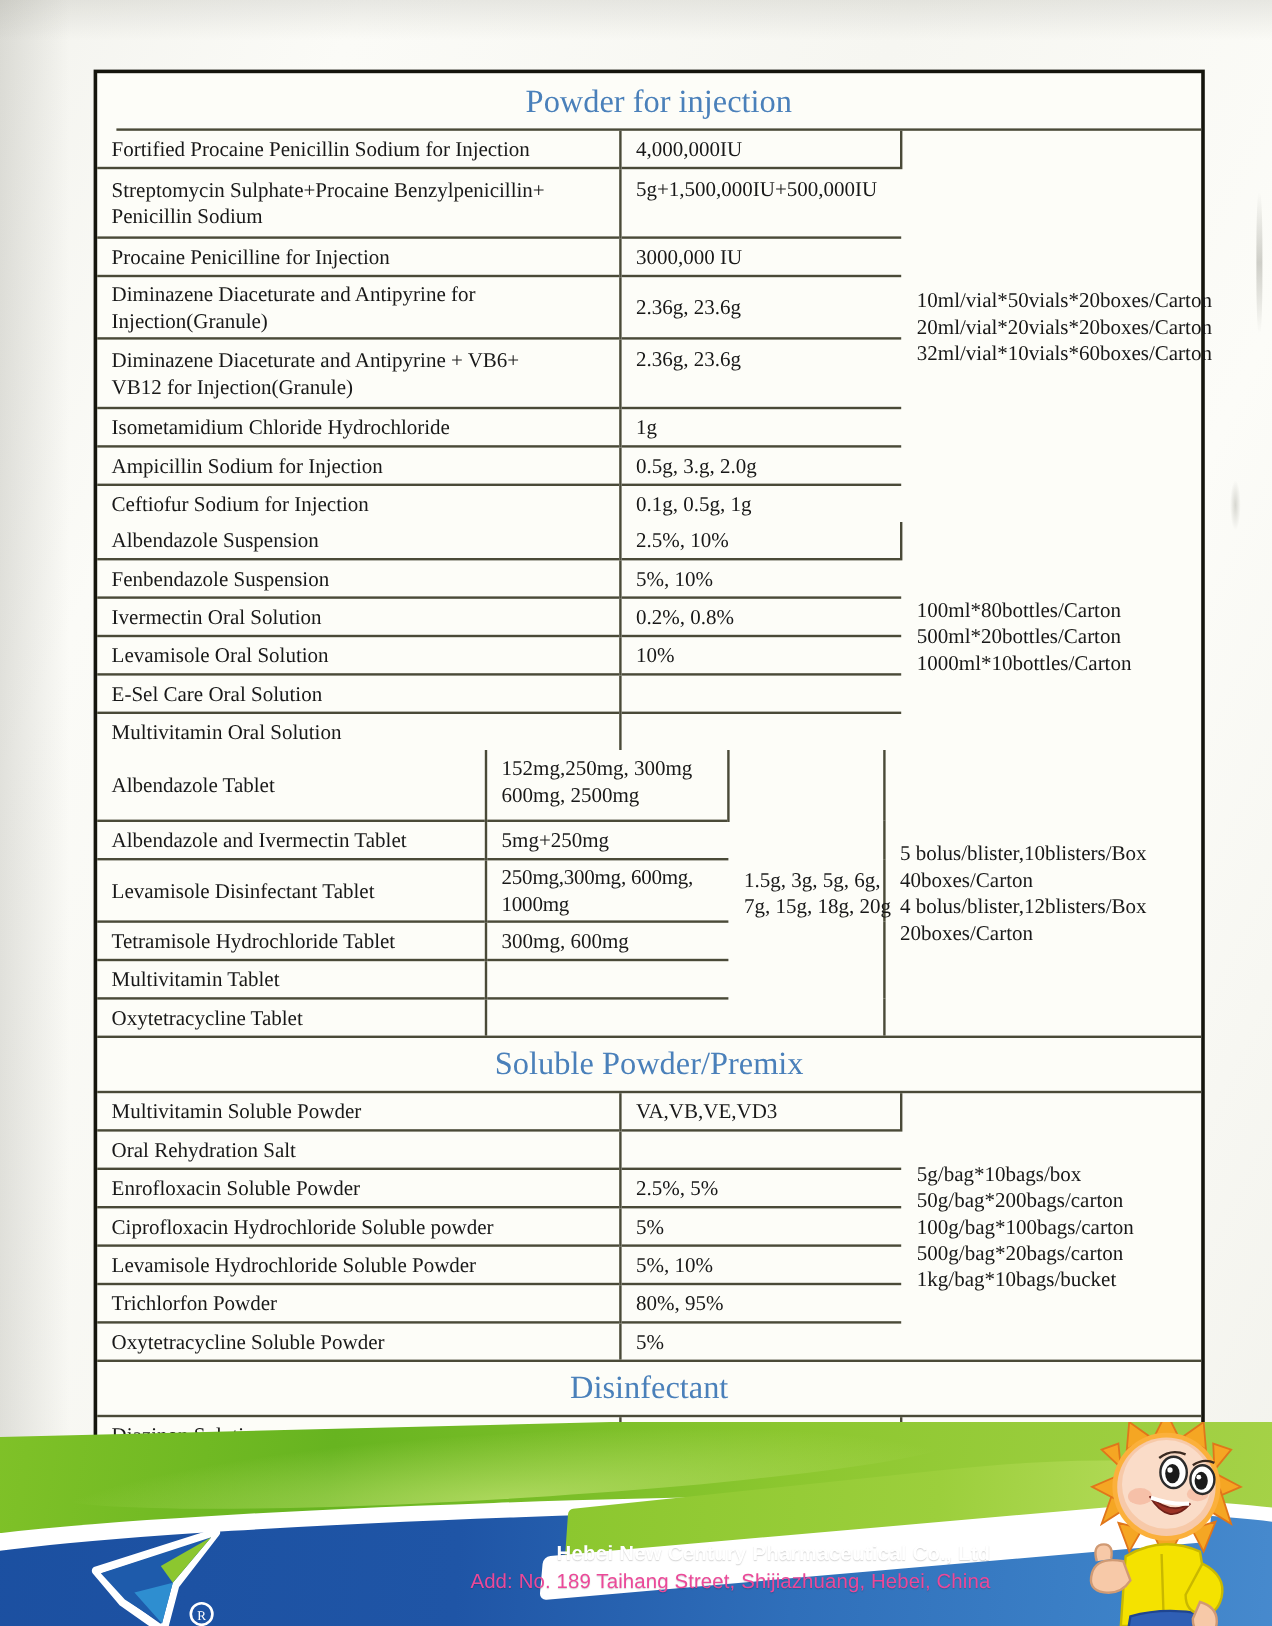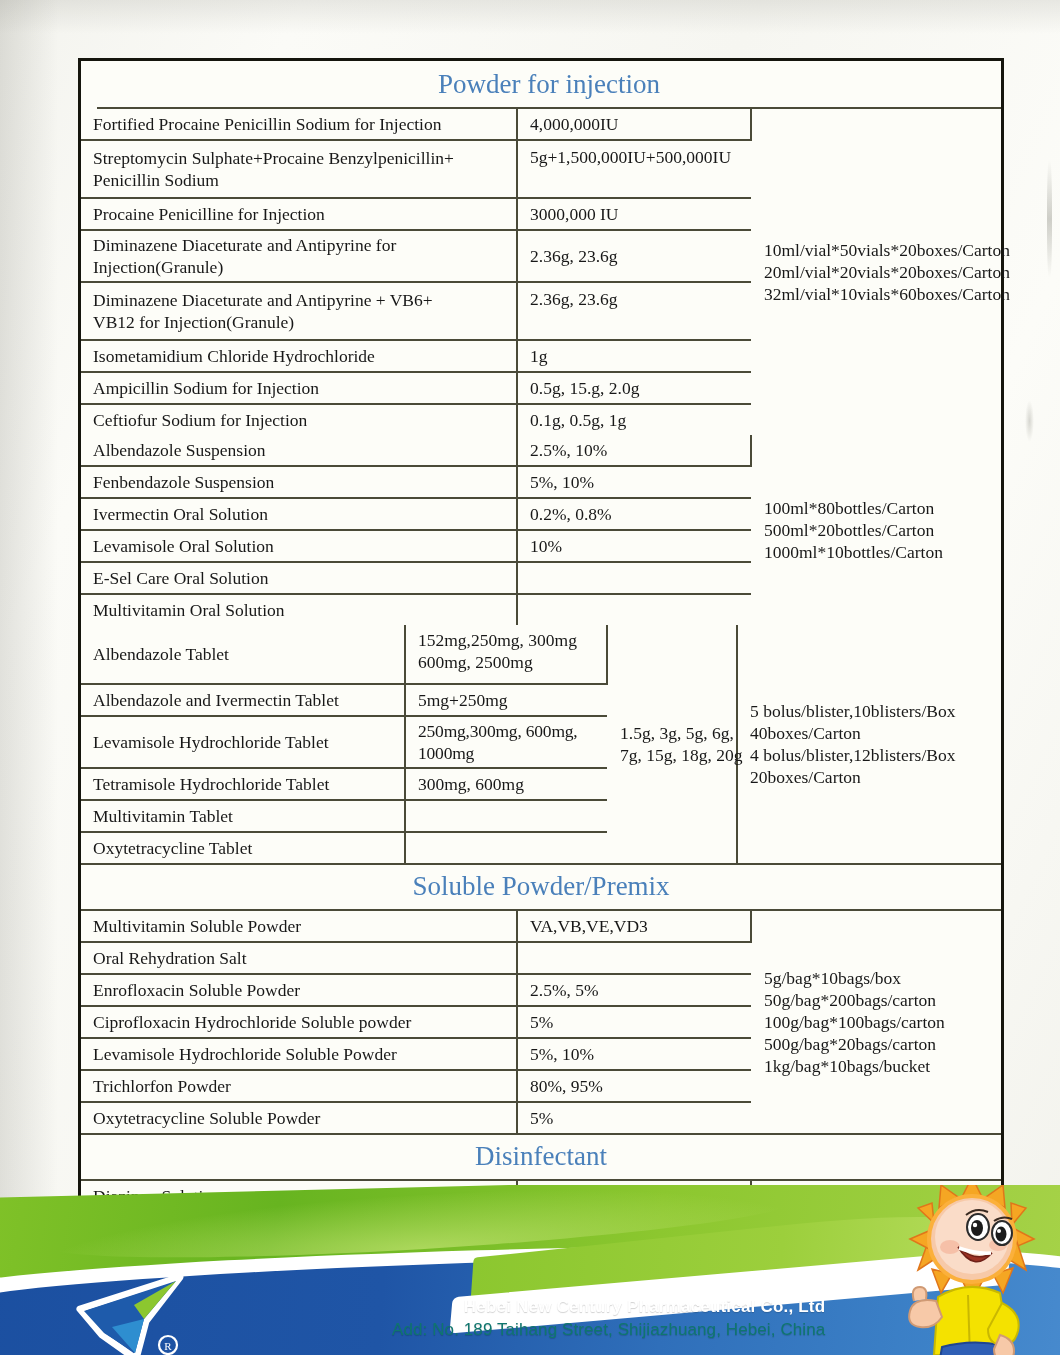--- a/index.html
+++ b/index.html
@@ -169,22 +169,22 @@
     font-weight: bold;
     letter-spacing: .2px;
     white-space: nowrap;
     margin-bottom: 3px;
     text-align: right;
   }
   .company-addr {
     font-size: 17px;
     letter-spacing: .1px;
     white-space: nowrap;
-    color: #0f766e;
-    margin-bottom: 4px;
+    color: #ec4899;
+    margin-bottom: 16px;
   }
   .company-extra {
     font-size: 16px;
     color: #dfeaf7;
     white-space: nowrap;
     height: 9px;
     overflow: hidden;
   }
 
   
@@ -246,21 +246,21 @@
       <tr>
         <td style="height:50px">Diminazene Diaceturate and Antipyrine + VB6+<br>VB12 for Injection(Granule)</td>
         <td class="spec" style="vertical-align:top;padding-top:5px">2.36g,  23.6g</td>
       </tr>
       <tr>
         <td>Isometamidium Chloride Hydrochloride</td>
         <td class="spec">1g</td>
       </tr>
       <tr>
         <td>Ampicillin Sodium for Injection</td>
-        <td class="spec">0.5g, 15.g, 2.0g</td>
+        <td class="spec">0.5g, 3.g, 2.0g</td>
       </tr>
       <tr>
         <td>Ceftiofur Sodium for Injection</td>
         <td class="spec">0.1g,  0.5g,  1g</td>
       </tr>
     </tbody>
   </table>
 
   <table class="grid">
     <colgroup>
@@ -321,21 +321,21 @@
           <span class="pack-line">40boxes/Carton</span>
           <span class="pack-line">4 bolus/blister,12blisters/Box</span>
           <span class="pack-line">20boxes/Carton</span>
         </td>
       </tr>
       <tr>
         <td>Albendazole and Ivermectin Tablet</td>
         <td class="spec">5mg+250mg</td>
       </tr>
       <tr>
-        <td>Levamisole Hydrochloride Tablet</td>
+        <td>Levamisole Disinfectant Tablet</td>
         <td class="spec small tight">250mg,300mg, 600mg, 1000mg</td>
       </tr>
       <tr>
         <td>Tetramisole Hydrochloride Tablet</td>
         <td class="spec">300mg, 600mg</td>
       </tr>
       <tr>
         <td>Multivitamin Tablet</td>
         <td class="spec"></td>
       </tr>

